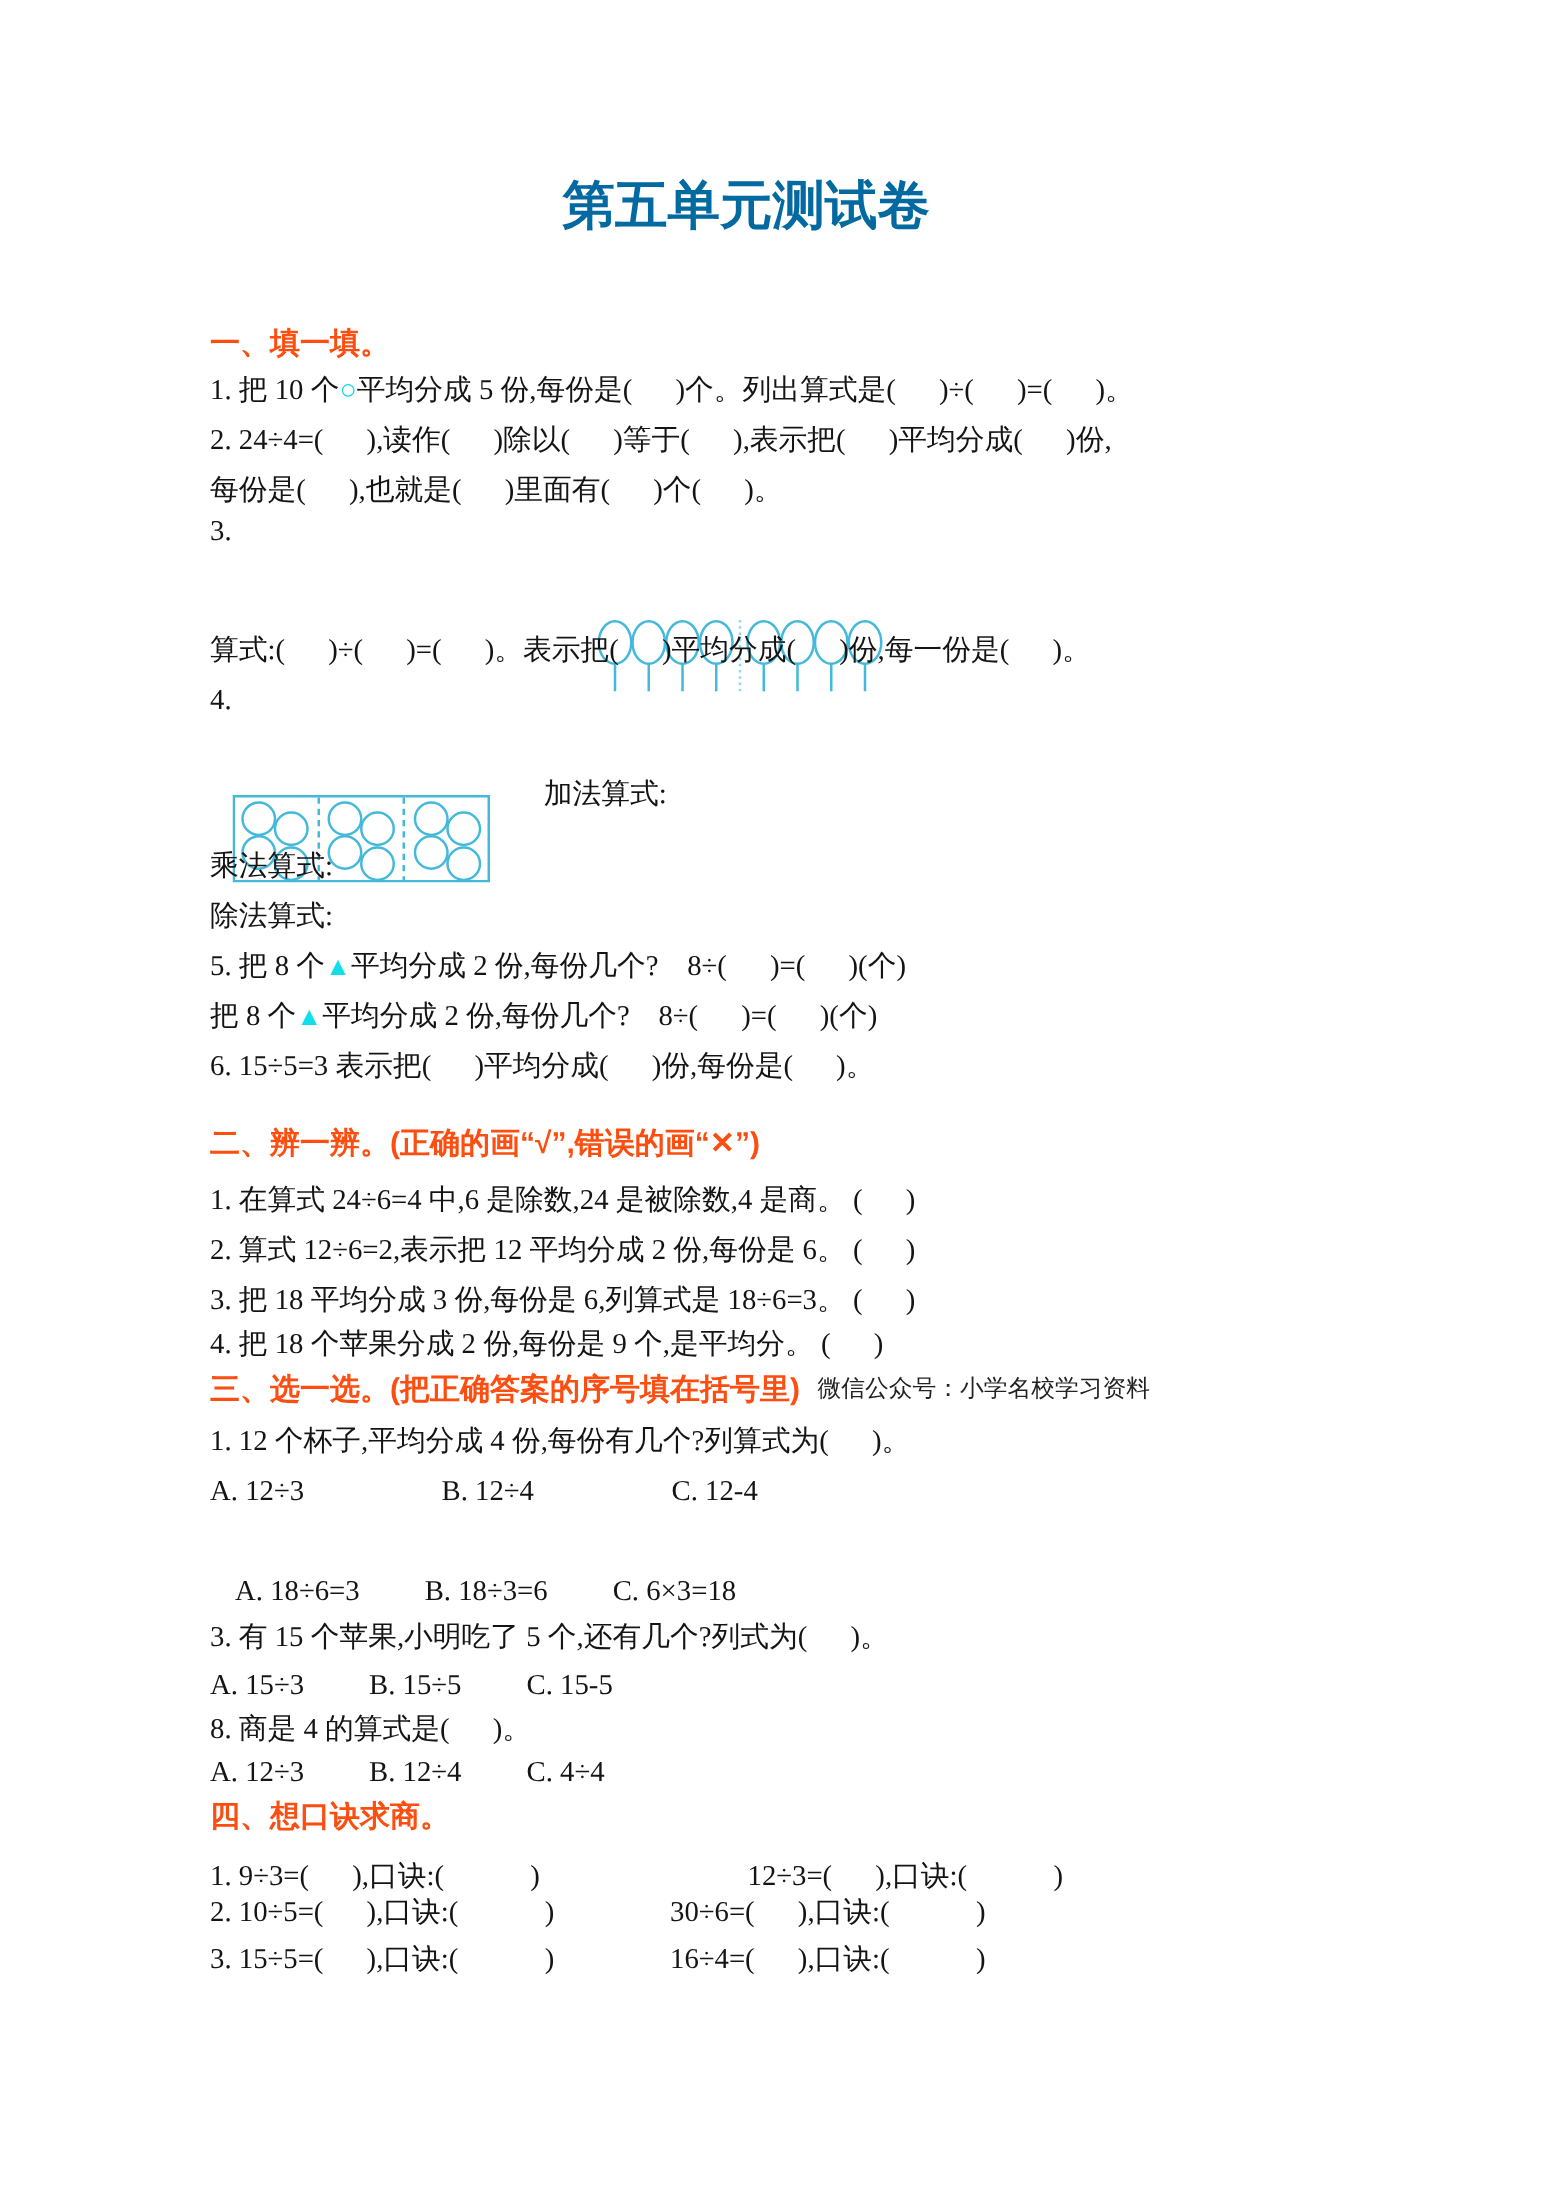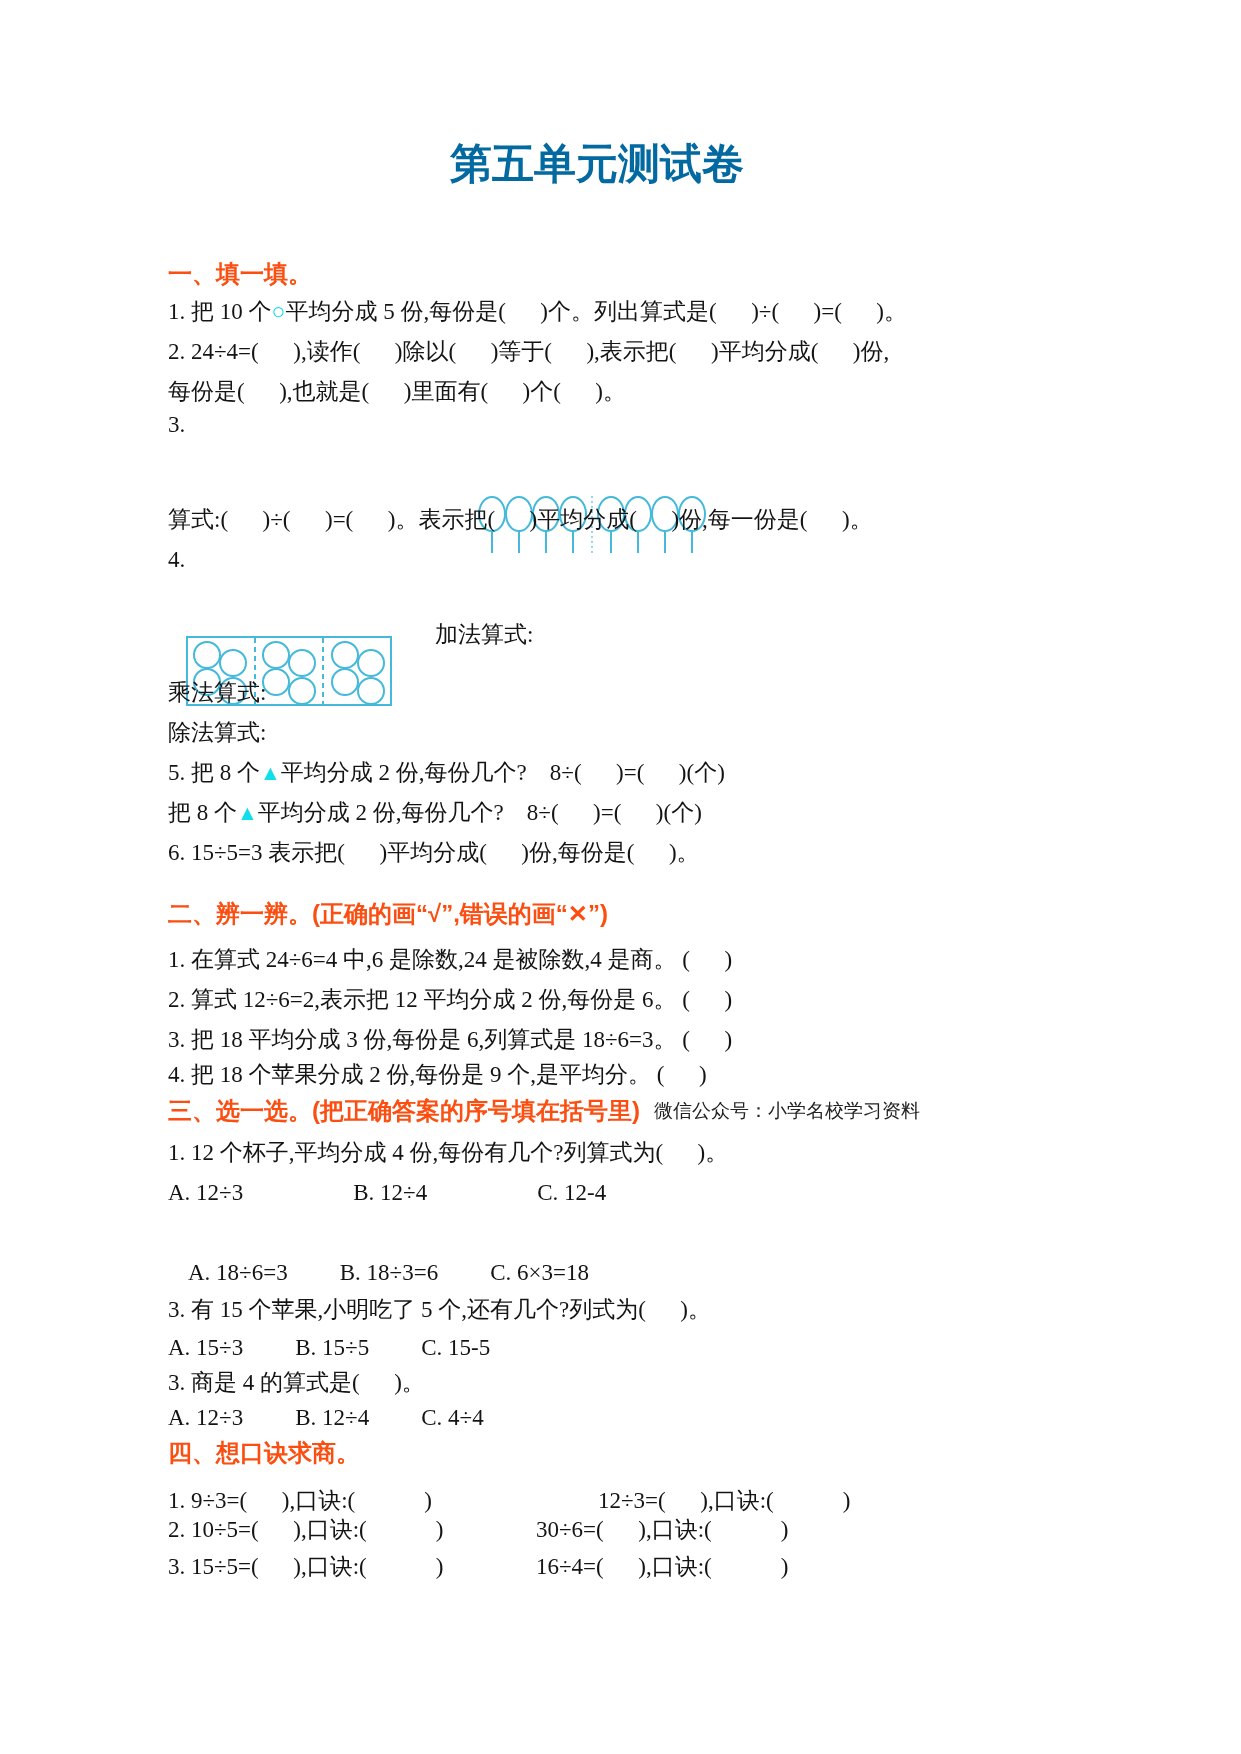--- a/index.html
+++ b/index.html
@@ -105,21 +105,21 @@
   <div class="hd" style="top:1095px;"><span>三、选一选。(把正确答案的序号填在括号里)</span><span class="note">微信公众号：小学名校学习资料</span></div>
 
   <div class="line" style="top:1138px;">1. 12 个杯子,平均分成 4 份,每份有几个?列算式为(      )。</div>
   <div class="line opts-wide" style="top:1178px;"><span>A. 12÷3</span><span>B. 12÷4</span><span>C. 12-4</span></div>
 
   <div class="line opts-mid" style="top:1258px;"><span>A. 18÷6=3</span><span>B. 18÷3=6</span><span>C. 6×3=18</span></div>
 
   <div class="line" style="top:1295px;">3. 有 15 个苹果,小明吃了 5 个,还有几个?列式为(      )。</div>
   <div class="line opts-sm" style="top:1333px;"><span>A. 15÷3</span><span>B. 15÷5</span><span>C. 15-5</span></div>
 
-  <div class="line" style="top:1368px;">3. 商是 4 的算式是(      )。</div>
+  <div class="line" style="top:1368px;">8. 商是 4 的算式是(      )。</div>
   <div class="line opts-sm" style="top:1403px;"><span>A. 12÷3</span><span>B. 12÷4</span><span>C. 4÷4</span></div>
 
   <div class="hd" style="top:1437px;">四、想口诀求商。</div>
 
   <div class="line twocol r1" style="top:1486px;"><span>1. 9÷3=(      ),口诀:(            )</span><span class="colb">12÷3=(      ),口诀:(            )</span></div>
   <div class="line twocol r23" style="top:1515px;"><span>2. 10÷5=(      ),口诀:(            )</span><span class="colb">30÷6=(      ),口诀:(            )</span></div>
   <div class="line twocol r23" style="top:1552px;"><span>3. 15÷5=(      ),口诀:(            )</span><span class="colb">16÷4=(      ),口诀:(            )</span></div>
 
 </div>
 

